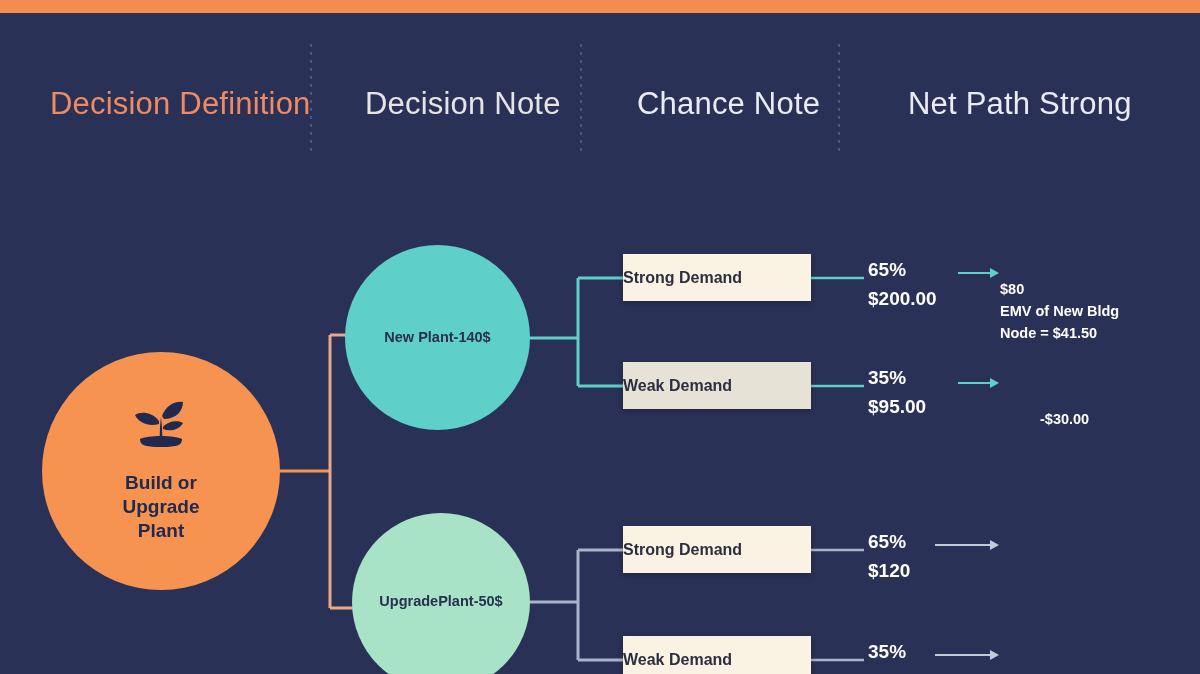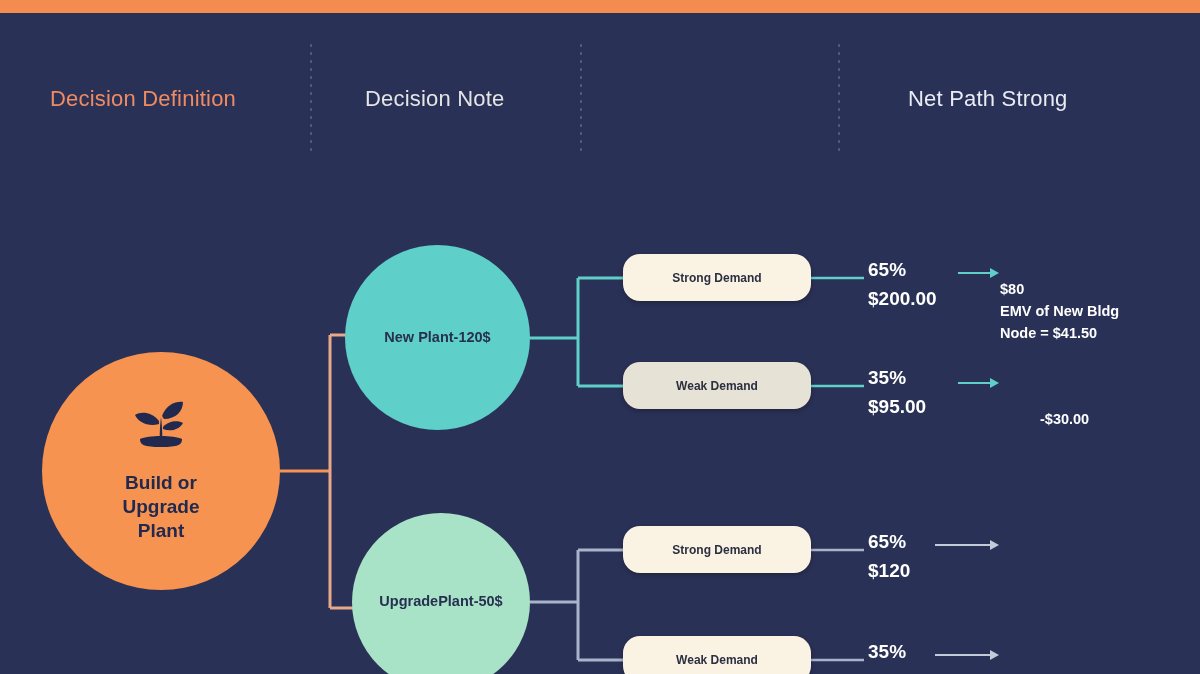--- a/index.html
+++ b/index.html
@@ -12,21 +12,21 @@
   #stage { position:absolute; inset:0; width:1200px; height:674px; overflow:hidden; }
 
   .top-bar {
     position:absolute; left:0; top:0; width:1200px; height:13px;
     background:#f58c4f;
   }
 
   
   .col-header {
     position:absolute; top:86px;
-    font-size:22px; font-weight:400; letter-spacing:.2px;
+    font-size:31px; font-weight:400; letter-spacing:.2px;
     white-space:nowrap;
   }
   .col-header.h0 { left:50px;  color:#ef8b62; }
   .col-header.h1 { left:365px; color:#e5e5e5; }
   .col-header.h2 { left:637px; color:#e9ecf5; }
   .col-header.h3 { left:908px; color:#e9ecf5; }
 
   .divider {
     position:absolute; top:44px; width:2px; height:112px;
     background-image:linear-gradient(to bottom,#5a6288 0 3px, transparent 3px 8px);
@@ -62,23 +62,23 @@
   }
   .node-circle .nl { font-size:14.5px; font-weight:600; line-height:1.45; }
   .node-circle .nv { font-size:14.5px; font-weight:600; line-height:1.45; }
 
   #node-new   { left:345px; top:245px; width:185px; height:185px; background:#5ecfc9; }
   #node-upg   { left:352px; top:513px; width:178px; height:178px; background:#a8e3c8; }
 
   
   .chance-box {
     position:absolute; height:47px; width:188px;
-    border-radius:17px;
-    display:flex; align-items:center; justify-content:center;
-    font-size:12px; font-weight:700; color:#2b2f3f;
+    border-radius:0;
+    display:flex; align-items:center; justify-content:flex-start;
+    font-size:16px; font-weight:700; color:#2b2f3f;
     box-shadow:0 2px 5px rgba(0,0,0,.28);
   }
   .cb-cream { background:#faf3e4; }
   .cb-grey  { background:#e6e2d6; }
 
   #box-sd1 { left:623px; top:254px; }
   #box-wd1 { left:623px; top:362px; }
   #box-sd2 { left:623px; top:526px; }
   #box-wd2 { left:623px; top:636px; }
 
@@ -119,20 +119,21 @@
 </style>
 </head>
 <body>
 
 <div id="stage">
 
   <div class="top-bar"></div>
 
   <div class="col-header h0">Decision Definition</div>
   <div class="col-header h1">Decision Note</div>
+  <div class="col-header h2">Chance Note</div>
   <div class="col-header h3">Net Path Strong</div>
 
   <div class="divider d0"></div>
   <div class="divider d1"></div>
   <div class="divider d2"></div>
 
   <svg class="wire" style="left:0;top:0;width:1200px;height:674px;">
 
     <path d="M280 471 H330" stroke="#f79350" stroke-width="3" fill="none"></path>
     <path d="M330 335 V608" stroke="#e8a98a" stroke-width="3" fill="none"></path>
@@ -170,21 +171,21 @@
     </span>
     <div class="rl">
       <div>Build or</div>
       <div>Upgrade</div>
       <div>Plant</div>
     </div>
   </div>
 
   <div class="node-circle" id="node-new">
     <div class="nl">New Plant</div>
-    <div class="nv">-120$</div>
+    <div class="nv">-140$</div>
   </div>
 
   <div class="node-circle" id="node-upg">
     <div class="nl">Upgrade</div>
     <div class="nl">Plant</div>
     <div class="nv">-50$</div>
   </div>
 
   <div class="chance-box cb-cream" id="box-sd1">
     <span>Strong Demand</span>

